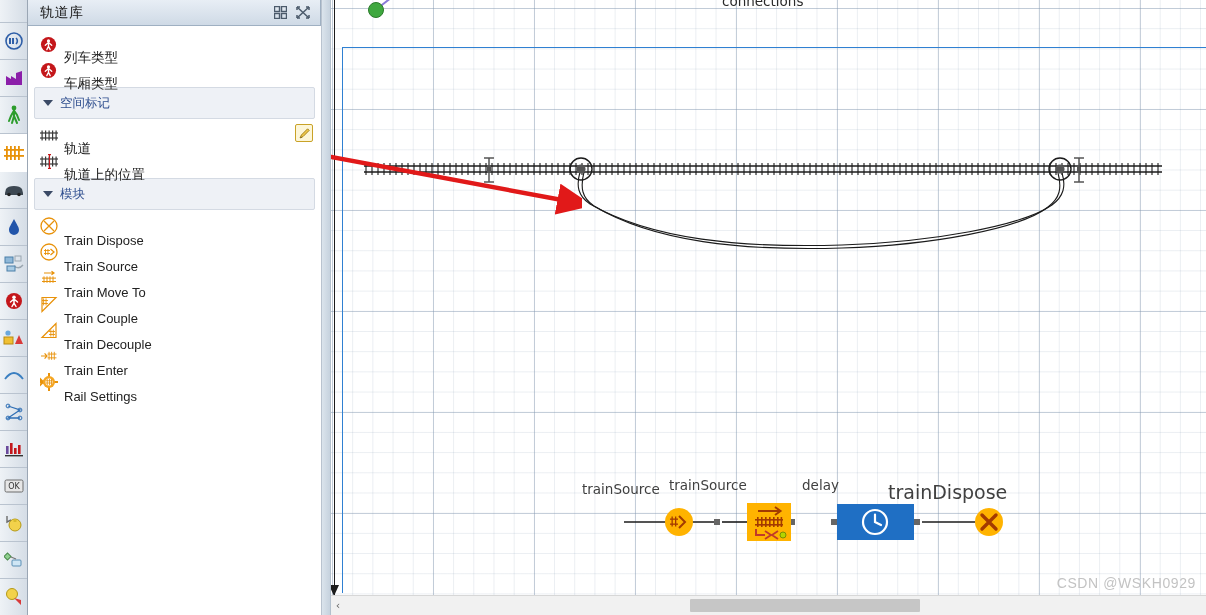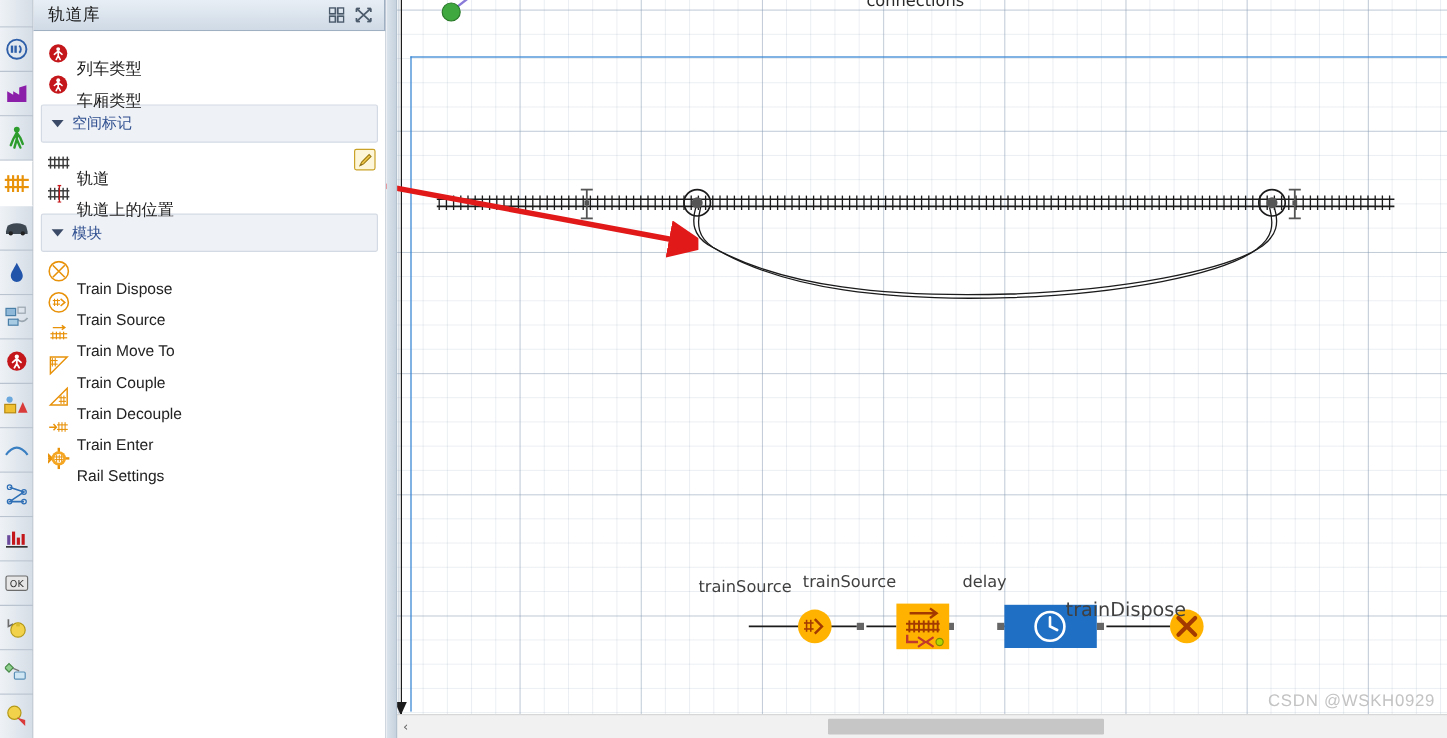--- a/index.html
+++ b/index.html
@@ -755,21 +755,21 @@
 
       <g>
         <circle cx="397" cy="27" r="14" fill="#ffb300"></circle>
         <path d="M390 20 L404 34 M404 20 L390 34" stroke="#a33b00" stroke-width="3.4" fill="none" stroke-linecap="round"></path>
       </g>
     </svg>
 
     <div class="cv-label" style="left:260px;top:481px;font-size:13.5px;">trainSource</div>
     <div class="cv-label" style="left:347px;top:477px;font-size:13.5px;">trainSource</div>
     <div class="cv-label" style="left:480px;top:477px;font-size:13.5px;">delay</div>
-    <div class="cv-label" style="left:566px;top:498px;font-size:16px;">trainDispose</div>
+    <div class="cv-label" style="left:566px;top:481px;font-size:19px;">trainDispose</div>
 
     <div class="watermark">CSDN @WSKH0929</div>
 
     <div class="hscroll">
       <div class="arrow">‹</div>
       <div class="thumb"></div>
     </div>
   </div>
 
 </div>

